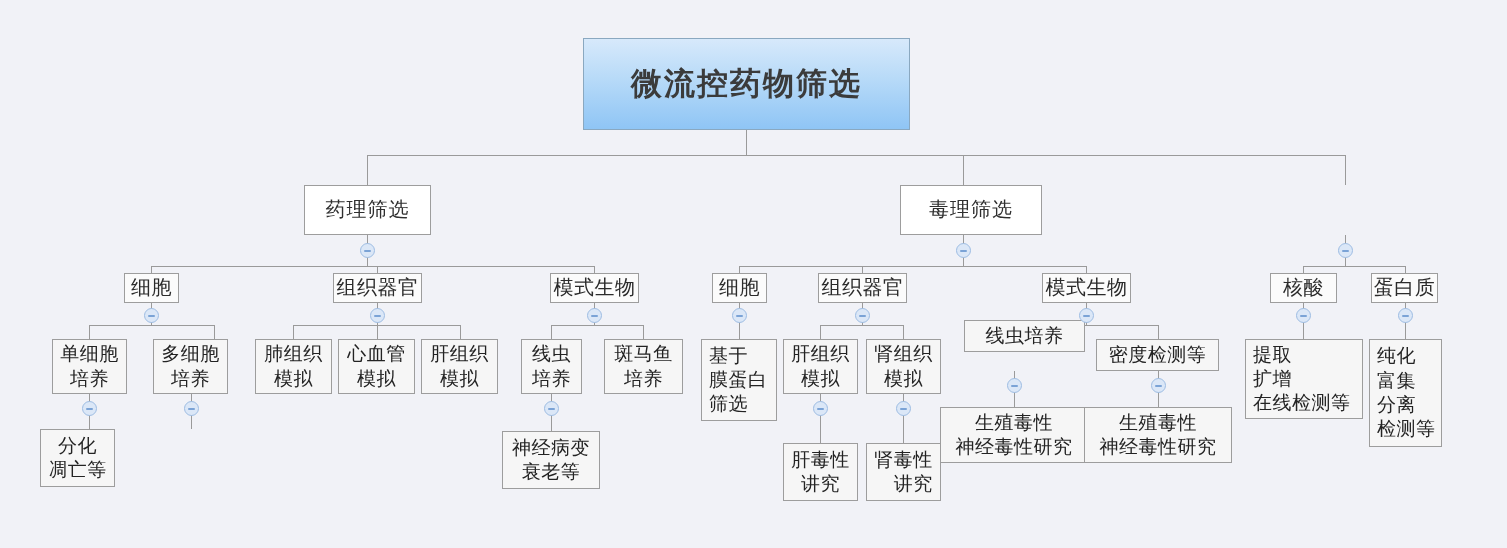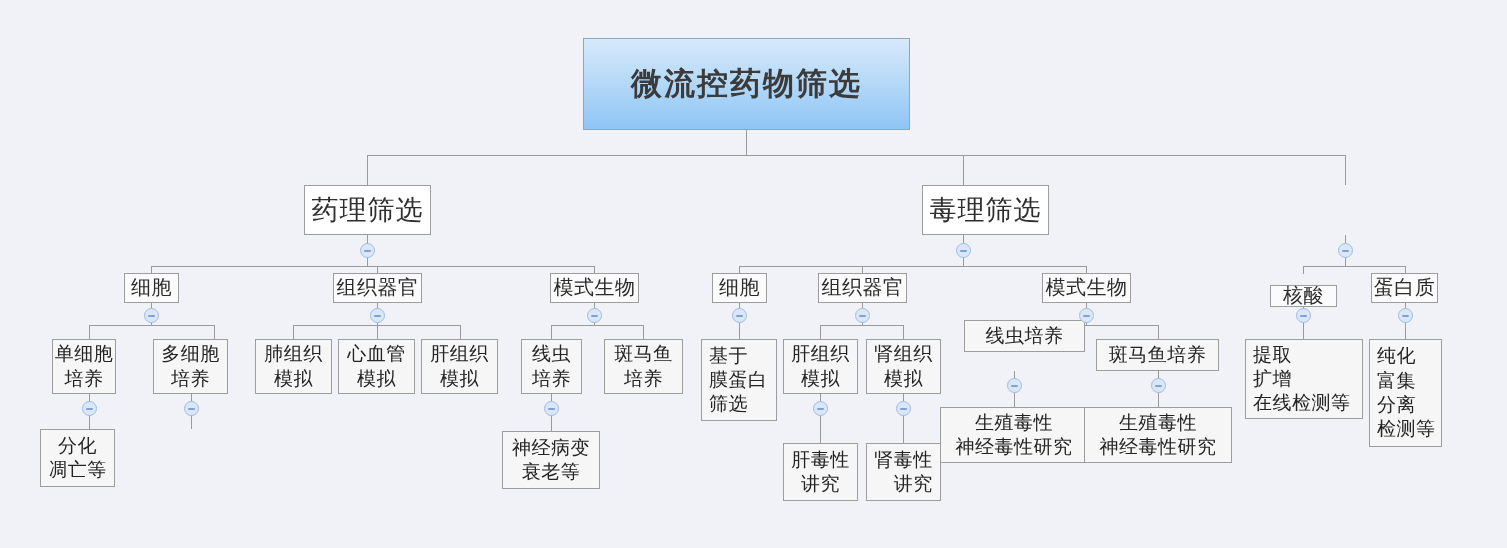--- a/index.html
+++ b/index.html
@@ -43,21 +43,21 @@
   }
   .node.root {
     background: linear-gradient(to bottom, #d7e9fb 0%, #b9dbf8 42%, #8fc5f5 100%);
     border: 1px solid #8aa8c0;
     font-size: 31px;
     font-weight: bold;
     color: #3b3b3b;
     letter-spacing: 2px;
   }
   .node.lvl2 {
-    font-size: 27px;
+    font-size: 20px;
     color: #2f2f2f;
     background: #ffffff;
     letter-spacing: 1px;
   }
   .node.lvl3 {
     font-size: 20px;
     background: #fbfbfb;
     color: #2b2b2b;
   }
   .node.lvl4 {
@@ -165,34 +165,34 @@
   <div class="line h" style="left:1303px; top:266px; width:102px;"></div>
   <div class="line v" style="left:1303px; top:266px; height:8px;"></div>
   <div class="line v" style="left:1405px; top:266px; height:8px;"></div>
 
   <div class="line v" style="left:1303px; top:303px; height:36px;"></div>
   <div class="line v" style="left:1405px; top:303px; height:36px;"></div>
 
   <div class="node root" style="left:583px; top:38px; width:327px; height:92px;">微流控药物筛选</div>
 
   <div class="node lvl2" style="left:304px; top:185px; width:127px; height:50px;">药理筛选</div>
-  <div class="node lvl2" style="left:900px; top:185px; width:127px; height:50px;margin-left:22px;">毒理筛选</div>
+  <div class="node lvl2" style="left:900px; top:185px; width:142px; height:50px;">毒理筛选</div>
 
   <div class="node lvl3" style="left:124px; top:273px; width:55px; height:30px;">细胞</div>
   <div class="node lvl3" style="left:333px; top:273px; width:89px; height:30px;">组织器官</div>
   <div class="node lvl3" style="left:550px; top:273px; width:89px; height:30px;">模式生物</div>
 
   <div class="node lvl3" style="left:712px; top:273px; width:55px; height:30px;">细胞</div>
   <div class="node lvl3" style="left:818px; top:273px; width:89px; height:30px;">组织器官</div>
   <div class="node lvl3" style="left:1042px; top:273px; width:89px; height:30px;">模式生物</div>
 
-  <div class="node lvl3" style="left:1270px; top:285px; width:67px; height:22px;">核酸</div>
+  <div class="node lvl3" style="left:1270px; top:273px; width:67px; height:30px;">核酸</div>
   <div class="node lvl3" style="left:1371px; top:273px; width:67px; height:30px;">蛋白质</div>
 
-  <div class="node lvl4" style="left:52px; top:339px; width:64px; height:55px;">单细胞
+  <div class="node lvl4" style="left:52px; top:339px; width:75px; height:55px;">单细胞
 培养</div>
   <div class="node lvl4" style="left:153px; top:339px; width:75px; height:55px;">多细胞
 培养</div>
 
   <div class="node lvl4" style="left:255px; top:339px; width:77px; height:55px;">肺组织
 模拟</div>
   <div class="node lvl4" style="left:338px; top:339px; width:77px; height:55px;">心血管
 模拟</div>
   <div class="node lvl4" style="left:421px; top:339px; width:77px; height:55px;">肝组织
 模拟</div>
@@ -210,21 +210,21 @@
 
   <div class="node lvl5" style="left:502px; top:431px; width:98px; height:58px;">神经病变
 衰老等</div>
 
   <div class="node lvl4" style="left:783px; top:339px; width:75px; height:55px;">肝组织
 模拟</div>
   <div class="node lvl4" style="left:866px; top:339px; width:75px; height:55px;">肾组织
 模拟</div>
 
   <div class="node lvl4" style="left:964px; top:320px; width:121px; height:32px;">线虫培养</div>
-  <div class="node lvl4" style="left:1096px; top:339px; width:123px; height:32px;">斑马鱼培养</div>
+  <div class="node lvl4" style="left:1096px; top:339px; width:123px; height:32px;">密度检测等</div>
 
   <div class="node lvl5" style="left:783px; top:443px; width:75px; height:58px;">肝毒性
 讲究</div>
   <div class="node lvl5" style="left:866px; top:443px; width:75px; height:58px;text-align:right;">肾毒性
 讲究</div>
   <div class="node lvl5" style="left:940px; top:407px; width:148px; height:56px;">生殖毒性
 神经毒性研究</div>
   <div class="node lvl5" style="left:1084px; top:407px; width:148px; height:56px;">生殖毒性
 神经毒性研究</div>
 

